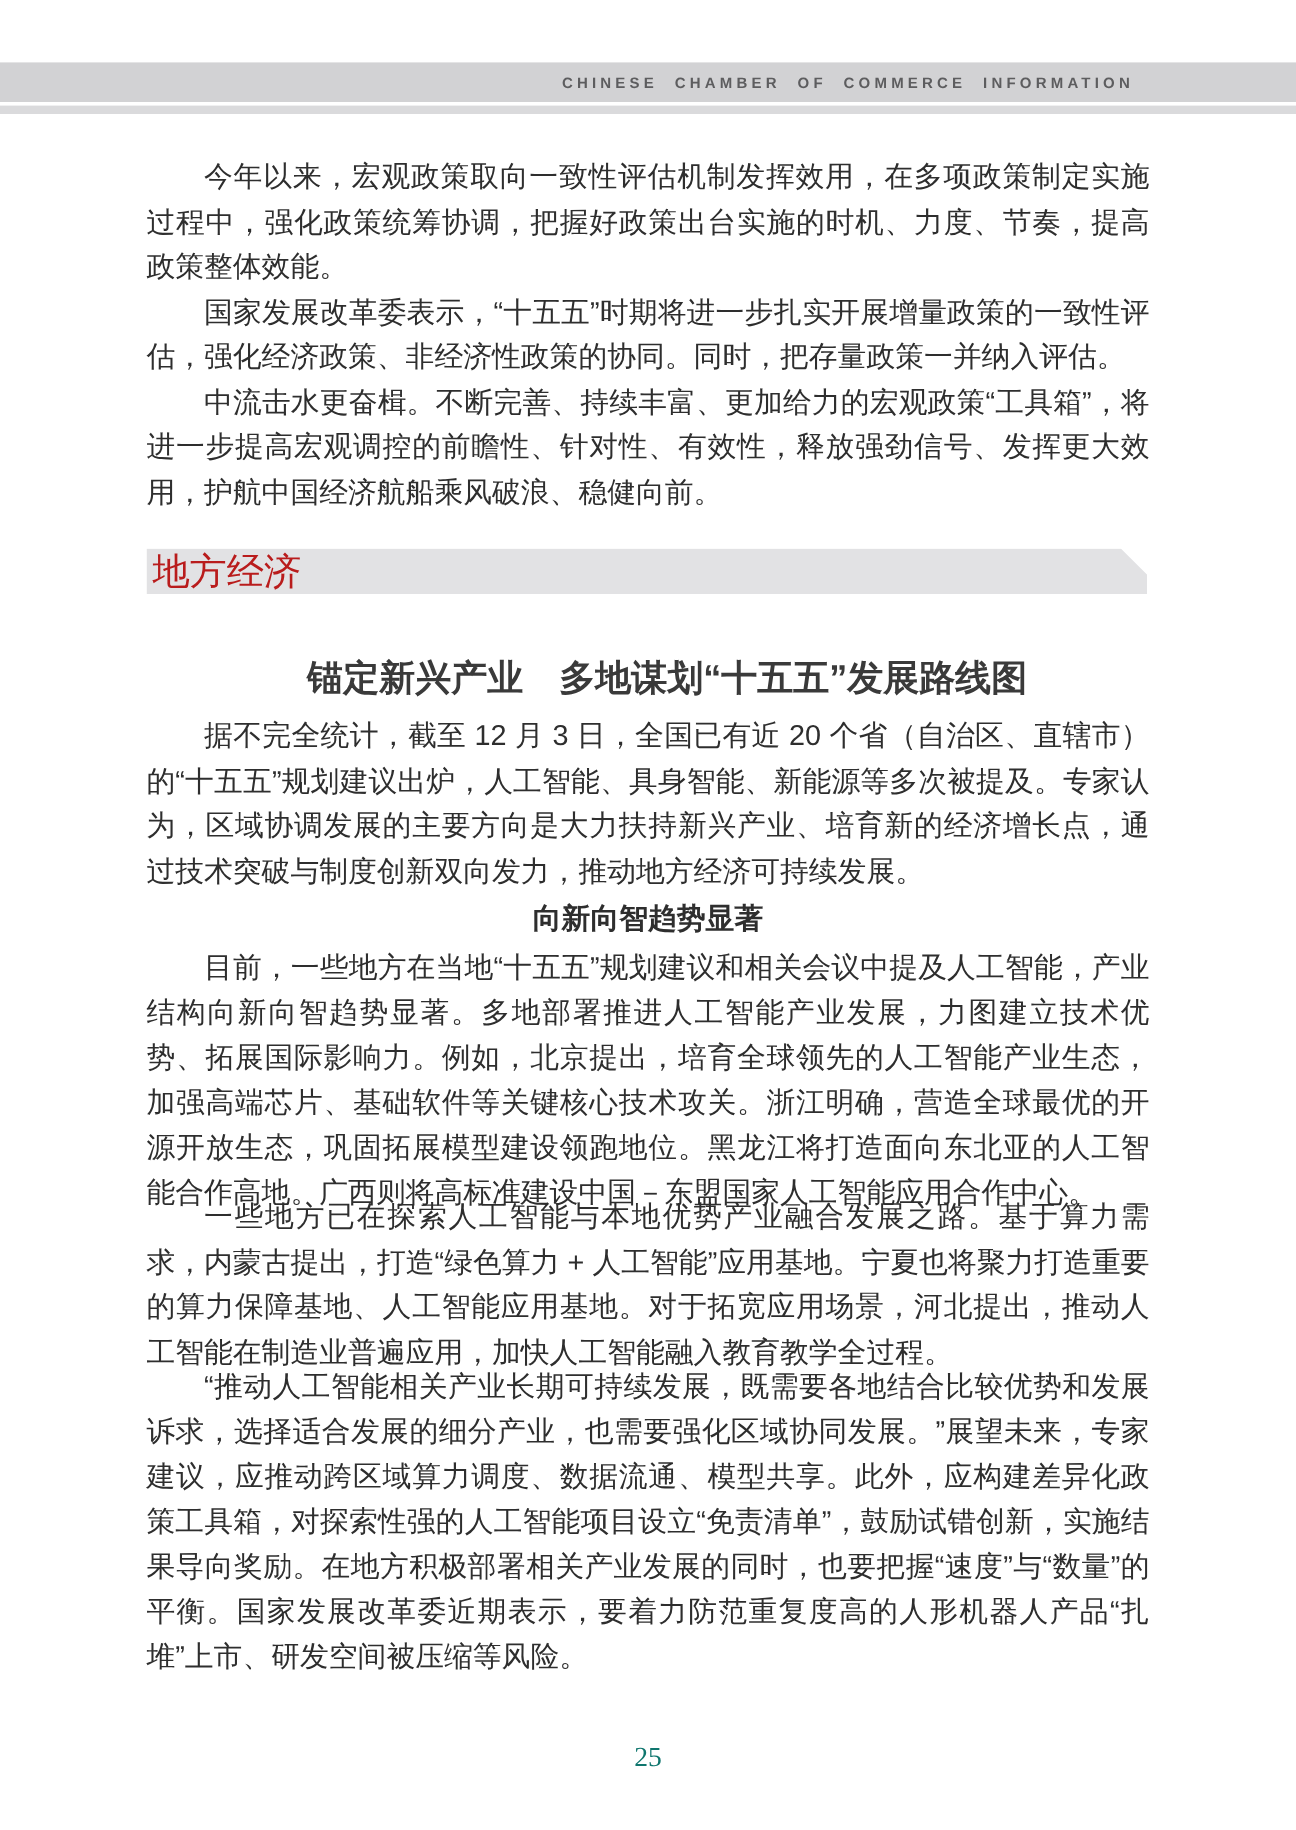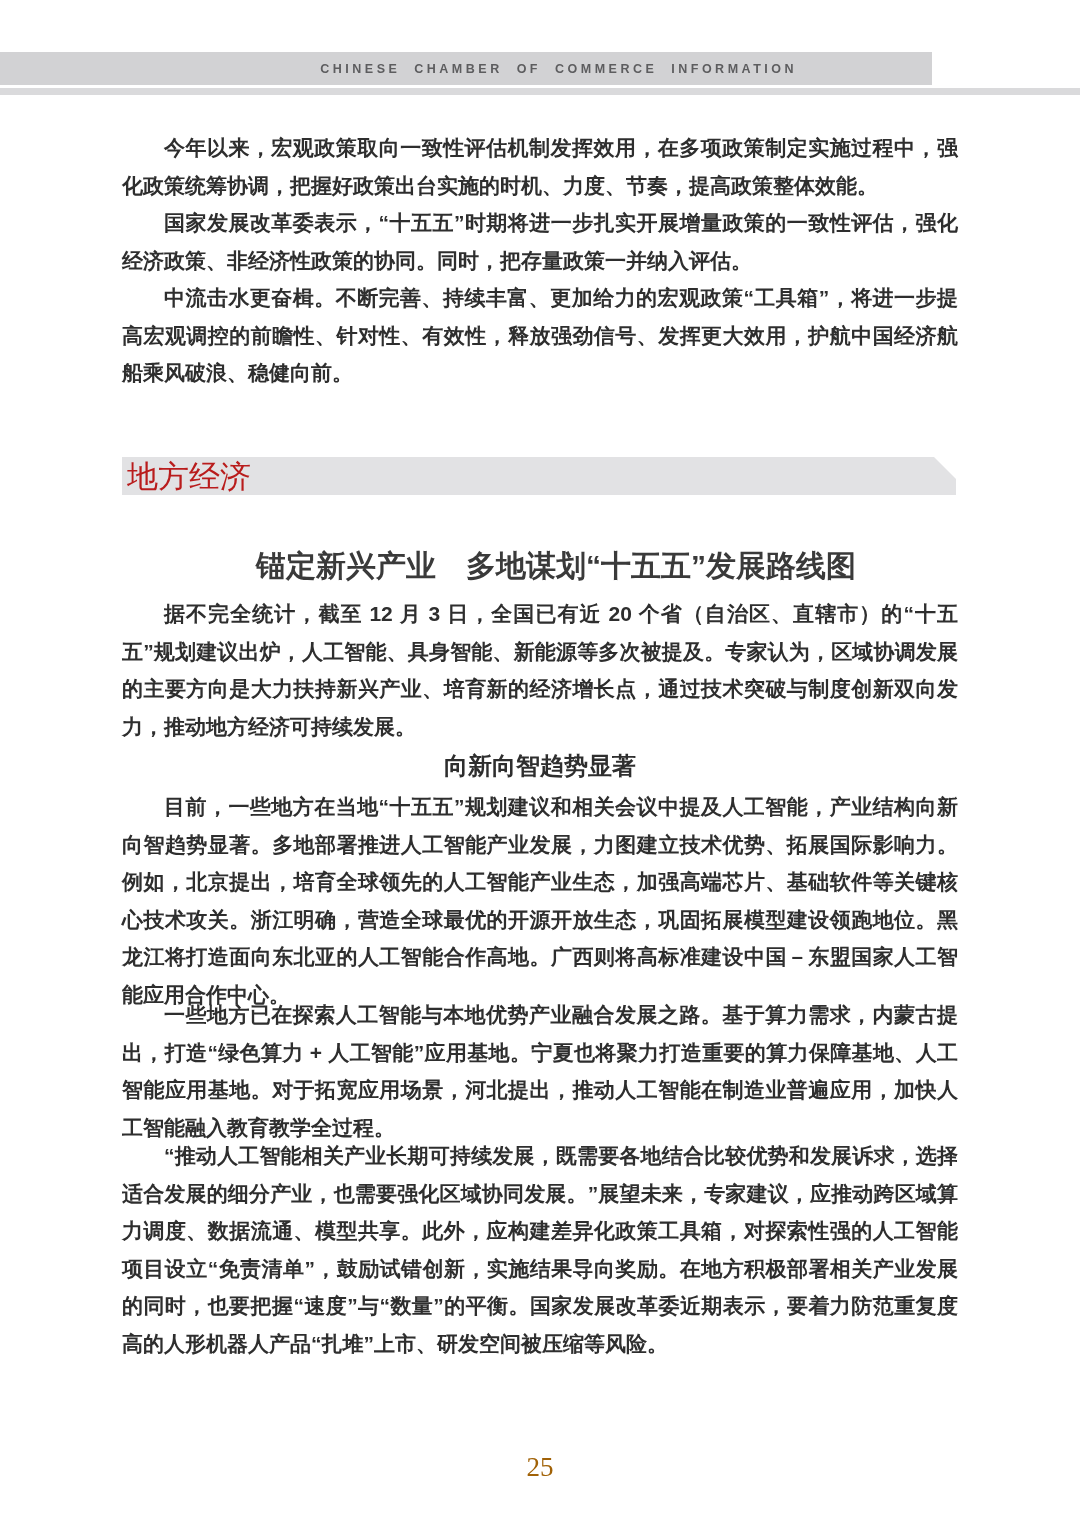--- a/index.html
+++ b/index.html
@@ -18,21 +18,21 @@
     position: absolute;
     inset: 0;
     background: #ffffff;
   }
 
   
   .top-bar {
     position: absolute;
     left: 0;
     top: 52px;
-    width: 932px;
+    width: 1080px;
     height: 33px;
     background: #d2d2d4;
     display: flex;
     align-items: center;
     justify-content: flex-end;
     padding-right: 135px;
     box-sizing: border-box;
   }
   .banner-text {
     font-size: 12.5px;
@@ -49,25 +49,24 @@
     width: 1080px;
     height: 7px;
     background: #dadadc;
   }
 
   
   .block {
     position: absolute;
     left: 122px;
     width: 836px;
-    font-size: 21px;
+    font-size: 24px;
     line-height: 37.5px;
     color: #2e2e2e;
     text-align: justify;
-    font-weight: bold;
   }
   .block p {
     margin: 0;
     text-indent: 2em;
   }
   .block-a { top: 129px; }
   .source-line {
     text-align: right;
     text-indent: 0;
     margin-top: -37.5px;
@@ -126,22 +125,22 @@
   .block-e { top: 1137px; }
 
   
   .page-number {
     position: absolute;
     left: 0;
     top: 1452px;
     width: 1080px;
     text-align: center;
     font-family: "Liberation Serif", serif;
-    font-size: 27px;
-    color: #a16207;
+    font-size: 23px;
+    color: #0f766e;
   }
 </style>
 </head>
 <body>
 
 <div class="page">
 
   <div class="top-bar">
     <span class="banner-text">CHINESE CHAMBER OF COMMERCE INFORMATION</span>
   </div>

